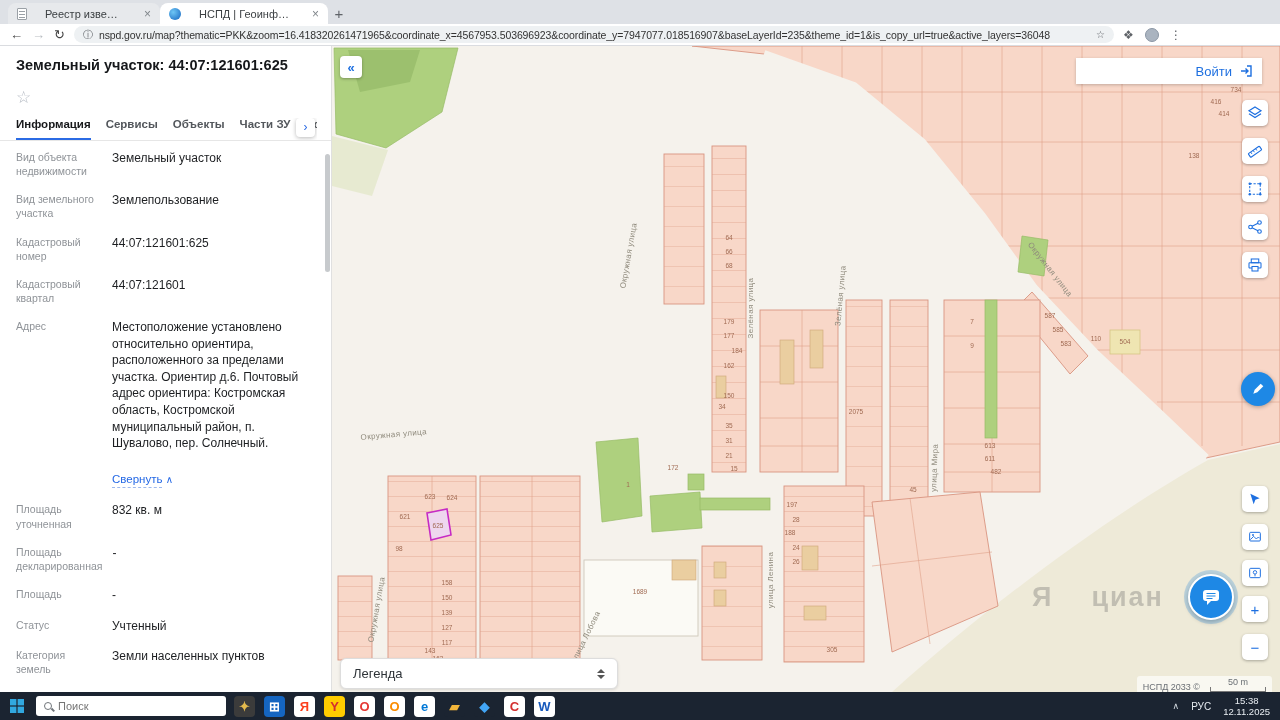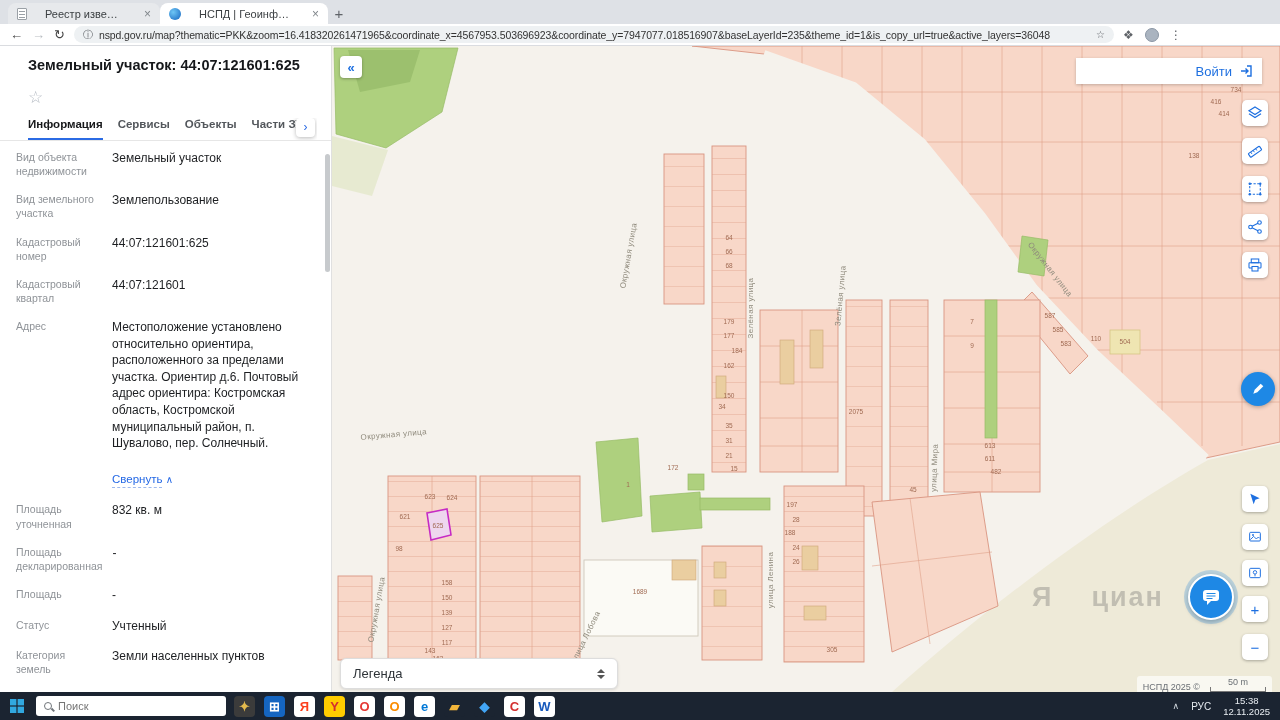--- a/index.html
+++ b/index.html
@@ -23,21 +23,21 @@
   .nav-ic.dis { color:#b9bdc2; }
   .urlpill { flex:1; max-width:1040px; height:17px; background:#eef1f3; border-radius:9px; display:flex; align-items:center; padding:0 9px; gap:6px; font-size:10.5px; color:#333; overflow:hidden; }
   .url-text { white-space:nowrap; overflow:hidden; flex:1; letter-spacing:-0.1px; }
   .pill-ic { color:#5f6368; font-size:10px; flex:0 0 auto; }
   .chrome-right { display:flex; align-items:center; gap:11px; }
   .ext-ic { color:#5f6368; font-size:12px; }
   .avatar { width:14px; height:14px; border-radius:50%; background:#aab4c0; border:1px solid #8b97a5; }
 
   
   .panel { position:absolute; top:46px; left:0; width:332px; height:646px; background:#fff; border-right:1px solid #e0e0e0; overflow:hidden; }
-  .panel-pad { padding:10px 14px 0 16px;margin-left:12px; }
+  .panel-pad { padding:10px 14px 0 16px; }
   .panel-title { font-size:14.5px; font-weight:700; color:#16181b; line-height:1.3; margin-bottom:12px; max-width:290px; }
   .panel-star { font-size:17px; color:#b6bcc4; margin-bottom:10px; display:inline-block; }
   .ptabs { display:flex; gap:15px; font-size:11.5px; color:#53575c; position:relative; padding-right:26px; overflow:hidden; }
   .ptab { padding-bottom:8px; white-space:nowrap;font-weight:bold; }
   .ptab.active { color:#17181a; font-weight:700; border-bottom:2px solid #2b6be4; }
   .ptab-more { position:absolute; right:2px; top:0; width:19px; height:19px; border-radius:4px; background:#fff; box-shadow:0 1px 4px rgba(0,0,0,.28); color:#2b6be4; font-size:12px; display:flex; align-items:center; justify-content:center; }
   .pdivider { height:1px; background:#e6e6e6; }
   .rows { padding:2px 14px 0 16px; }
   .row { display:flex; padding:7px 0; }
   .row-label { flex:0 0 96px; color:#8f9398; font-size:10.5px; line-height:1.35; padding-right:10px; }
@@ -460,21 +460,21 @@
 
     <div class="legend">
       <span>Легенда</span>
       <span class="sorter">
           <span class="tri-up"></span>
           <span class="tri-dn"></span>
         </span>
     </div>
 
     <div class="credit">
-      <span>НСПД 2025 ©</span>
+      <span>НСПД 2033 ©</span>
       <span class="scalewrap">
         <span>50 m</span>
         <span class="scalebar"></span>
       </span>
     </div>
   </div>
 
   <div class="taskbar">
     <span class="startbtn">
       <svg width="14" height="14" viewBox="0 0 14 14">

